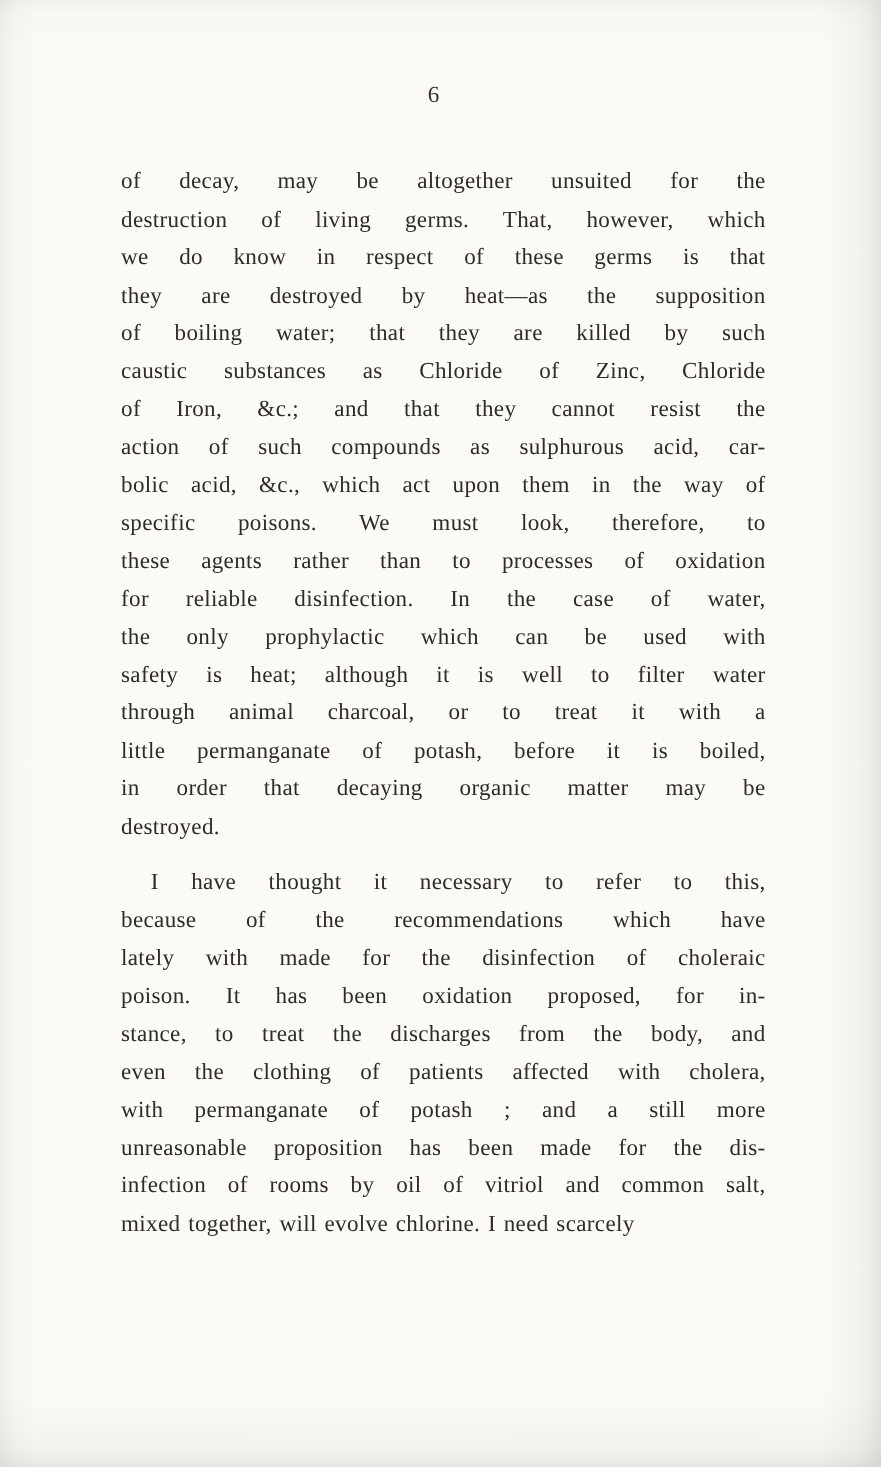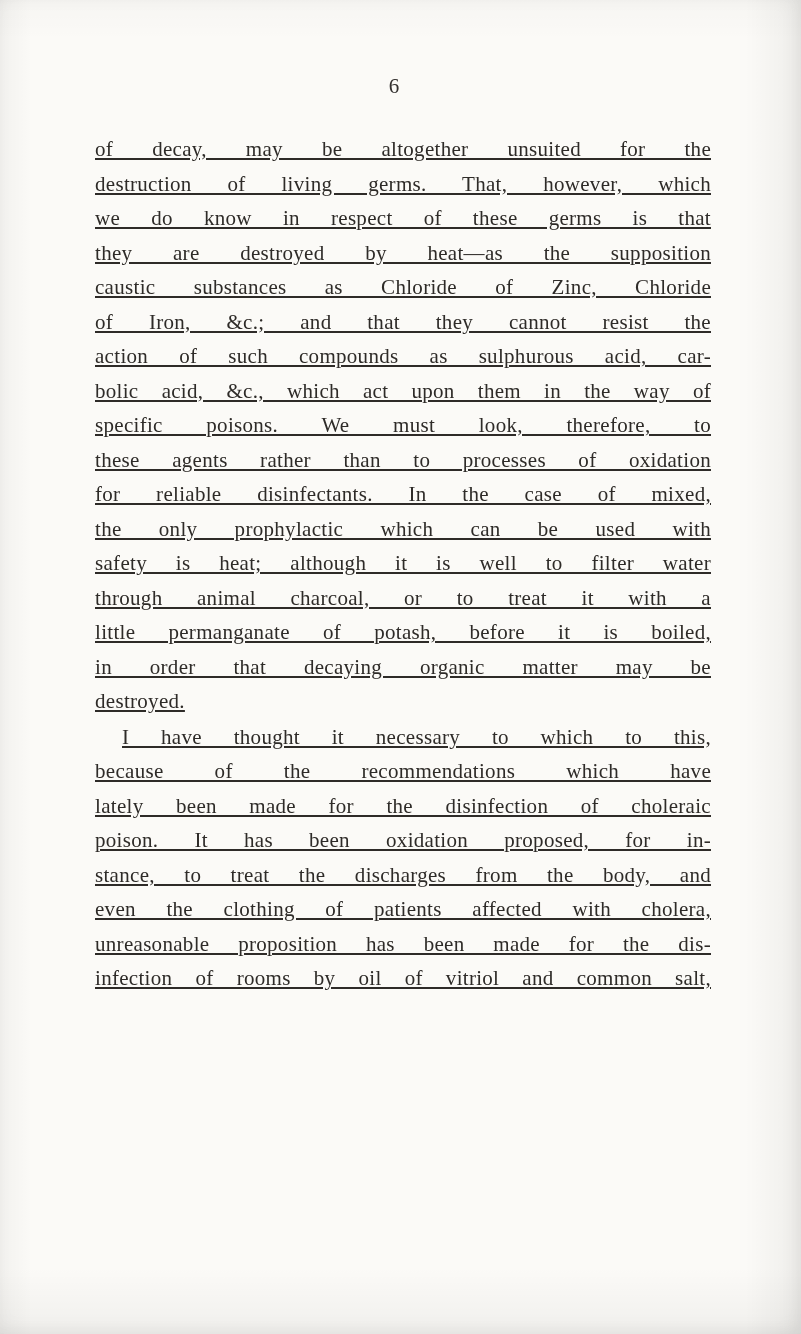--- a/index.html
+++ b/index.html
@@ -36,59 +36,62 @@
     position: absolute;
     top: 131px;
     left: 94px;
     width: 618px;
     font-size: 21px;
     line-height: 34.5px;
     letter-spacing: 0.3px;
     word-spacing: 1.5px;
     color: #2e2b28;
   }
-  .paragraph { margin: 1px; padding: 0; text-decoration: underline; }
+  .paragraph { margin: 16px; padding: 0; }
   .line {
     display: block;
     text-align: justify;
     text-align-last: justify;
     text-justify: inter-word;
   }
   .line.last { text-align-last: left; }
   .paragraph.indent .line:first-child { text-indent: 27px; }
 </style>
 </head>
 <body>
 
 <div class="page">
   <div class="page-number">6</div>
   <div class="text-block">
       <p class="paragraph">
         <span class="line">of decay, may be altogether unsuited for the</span>
         <span class="line">destruction of living germs. That, however, which</span>
         <span class="line">we do know in respect of these germs is that</span>
         <span class="line">they are destroyed by heat—as the supposition</span>
+        <span class="line">of boiling water; that they are killed by such</span>
         <span class="line">caustic substances as Chloride of Zinc, Chloride</span>
         <span class="line">of Iron, &amp;c.; and that they cannot resist the</span>
         <span class="line">action of such compounds as sulphurous acid, car-</span>
         <span class="line">bolic acid, &amp;c., which act upon them in the way of</span>
         <span class="line">specific poisons. We must look, therefore, to</span>
         <span class="line">these agents rather than to processes of oxidation</span>
-        <span class="line">for reliable disinfectants. In the case of mixed,</span>
+        <span class="line">for reliable disinfection. In the case of water,</span>
         <span class="line">the only prophylactic which can be used with</span>
         <span class="line">safety is heat; although it is well to filter water</span>
         <span class="line">through animal charcoal, or to treat it with a</span>
         <span class="line">little permanganate of potash, before it is boiled,</span>
         <span class="line">in order that decaying organic matter may be</span>
         <span class="line last">destroyed.</span>
       </p>
       <p class="paragraph indent">
-        <span class="line">I have thought it necessary to which to this,</span>
+        <span class="line">I have thought it necessary to refer to this,</span>
         <span class="line">because of the recommendations which have</span>
-        <span class="line">lately been made for the disinfection of choleraic</span>
+        <span class="line">lately with made for the disinfection of choleraic</span>
         <span class="line">poison. It has been oxidation proposed, for in-</span>
         <span class="line">stance, to treat the discharges from the body, and</span>
         <span class="line">even the clothing of patients affected with cholera,</span>
+        <span class="line">with permanganate of potash ; and a still more</span>
         <span class="line">unreasonable proposition has been made for the dis-</span>
         <span class="line">infection of rooms by oil of vitriol and common salt,</span>
+        <span class="line last">mixed together, will evolve chlorine. I need scarcely</span>
       </p>
     </div>
 </div>
 
 </body></html>

